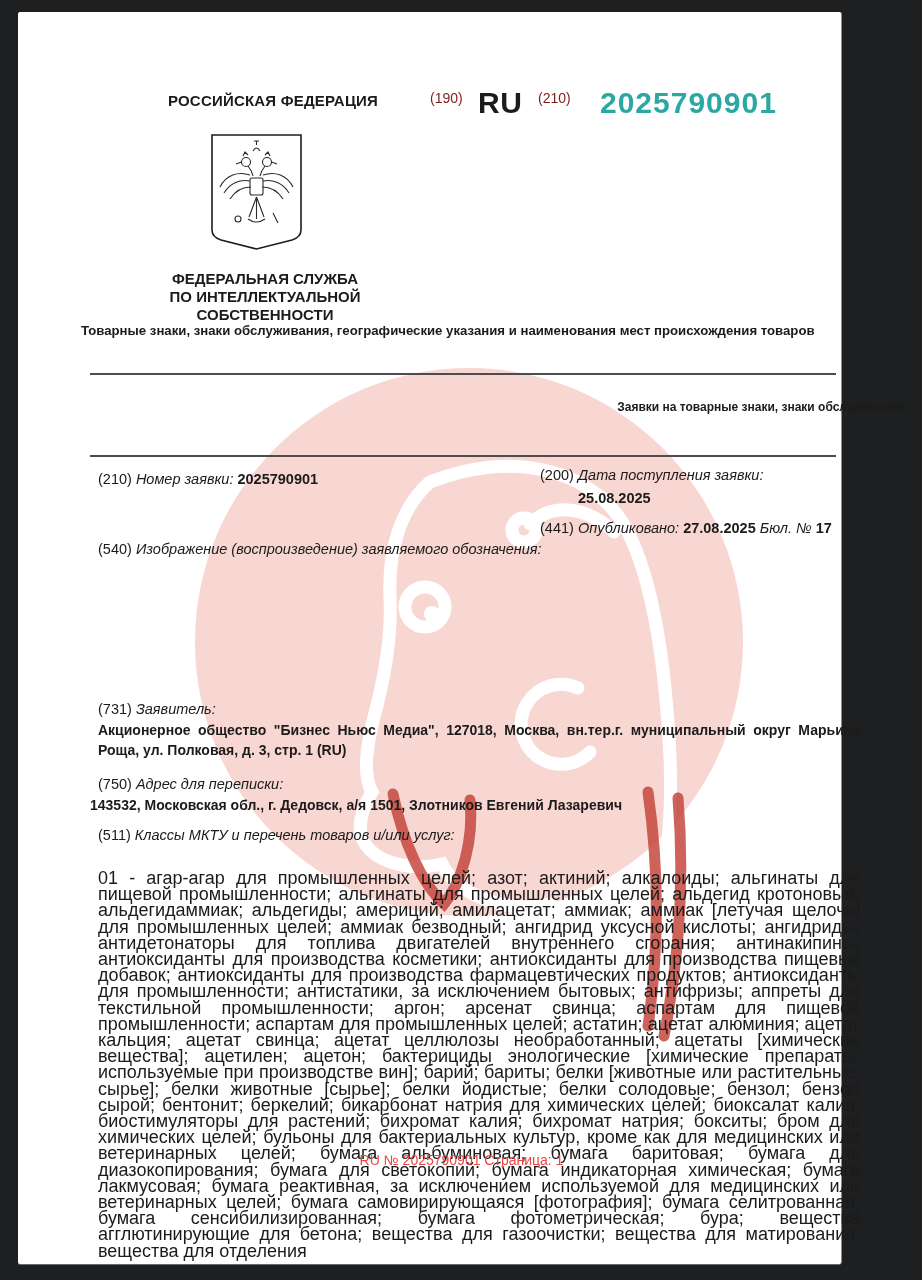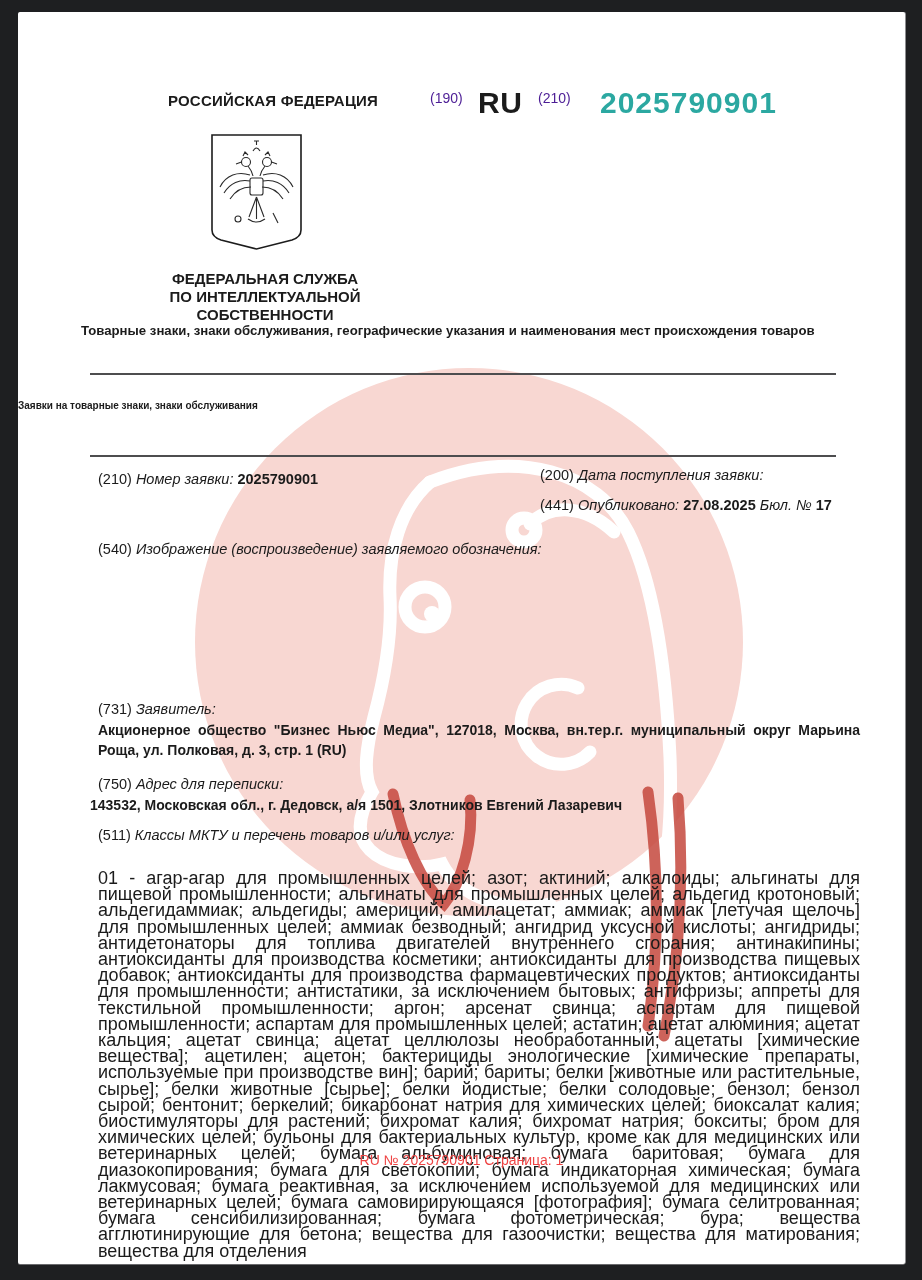--- a/index.html
+++ b/index.html
@@ -5,38 +5,38 @@
   html,body{margin:0;padding:0;}
   body{
     width:922px;height:1280px;
     background:#1e1f21;
     position:relative;
     font-family:"Liberation Sans", sans-serif;
     overflow:hidden;
   }
   .page{
     position:absolute;left:18px;top:12px;
-    width:887px;height:1252px;
+    width:823px;height:1252px;
     background:#ffffff;
     border-radius:2px;
     box-shadow:1px 0 0 #8d8d90, 0 1px 0 #6a6a6d;
     color:#1b1b1b;
   }
   .wm{position:absolute;inset:0;z-index:0;pointer-events:none;}
   .layer{position:absolute;inset:0;z-index:1;}
   .abs{position:absolute;}
   .i{font-style:italic;}
   .country{left:150px;top:80px;font-size:15px;font-weight:bold;letter-spacing:.2px;}
-  .code-sm{font-size:14px;color:#4c1d95;}
+  .code-sm{font-size:14px;color:#7f1d1d;}
   .ru-big{font-size:30px;font-weight:bold;letter-spacing:.5px;}
   .appnum{font-size:30px;font-weight:bold;letter-spacing:1px;}
   .agency{left:99px;top:258px;width:296px;text-align:center;font-size:15px;font-weight:bold;line-height:18px;}
   .band{left:63px;top:311px;width:762px;font-size:13.2px;font-weight:bold;white-space:nowrap;}
   .hr{height:2px;background:#4d4d4f;}
-  .subsection{left:0;top:388px;width:887px;text-align:left;font-size:10px;font-weight:bold;}
+  .subsection{left:0;top:388px;width:887px;text-align:right;font-size:12px;font-weight:bold;}
   .fld{font-size:14.5px;line-height:19px;}
   .fld .val{font-weight:bold;}
   .mark-text{
     left:76px;top:534px;
     font-size:158px;line-height:158px;font-weight:bold;
     letter-spacing:1px;color:#211310;
     -webkit-text-stroke:7px #211310;
     white-space:nowrap;
   }
   .just{text-align:justify;}
@@ -123,20 +123,21 @@
       <span>(210)</span>
       <span class="i">Номер заявки:</span>
       <span class="val">2025790901</span>
     </div>
 
     <div class="abs fld" style="left:522px;top:454px;width:330px;">
       <div>
         <span>(200)</span>
         <span class="i">Дата поступления заявки:</span>
       </div>
+      <div class="val" style="margin:4px 0 0 38px;">25.08.2025</div>
       <div style="margin-top:11px;white-space:nowrap;">
         <span>(441)</span>
         <span class="i">Опубликовано:</span>
         <span class="val">27.08.2025</span>
         <span class="i">Бюл. №</span>
         <span class="val">17</span>
       </div>
     </div>
 
     <div class="abs fld" style="left:80px;top:528px;">

